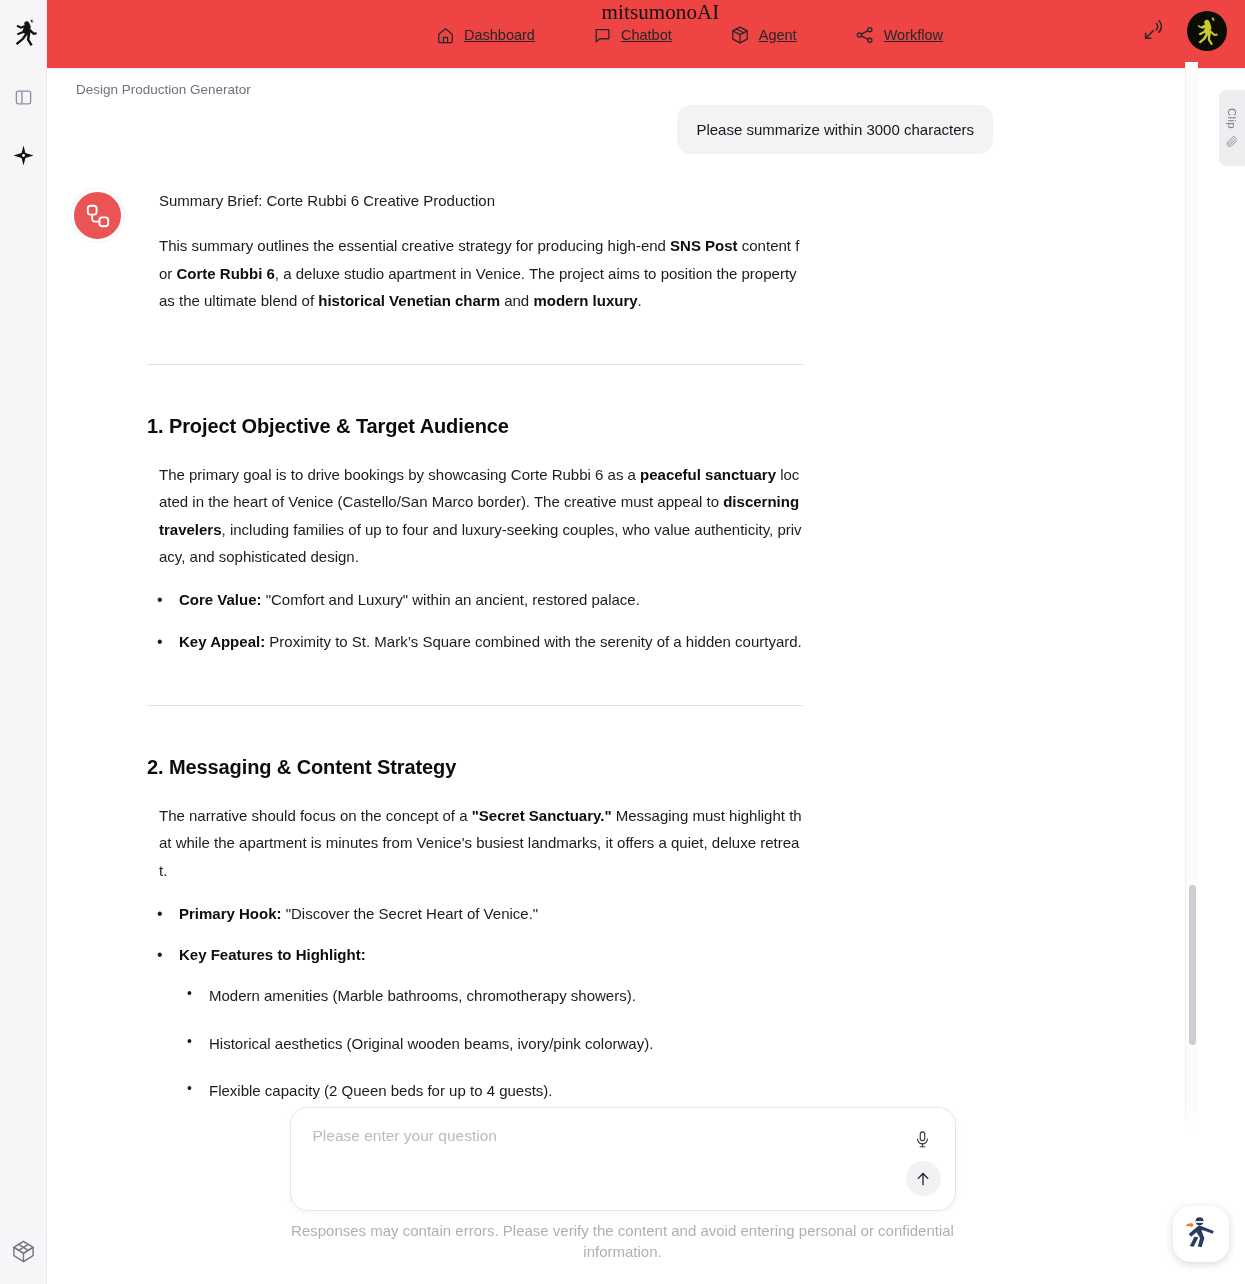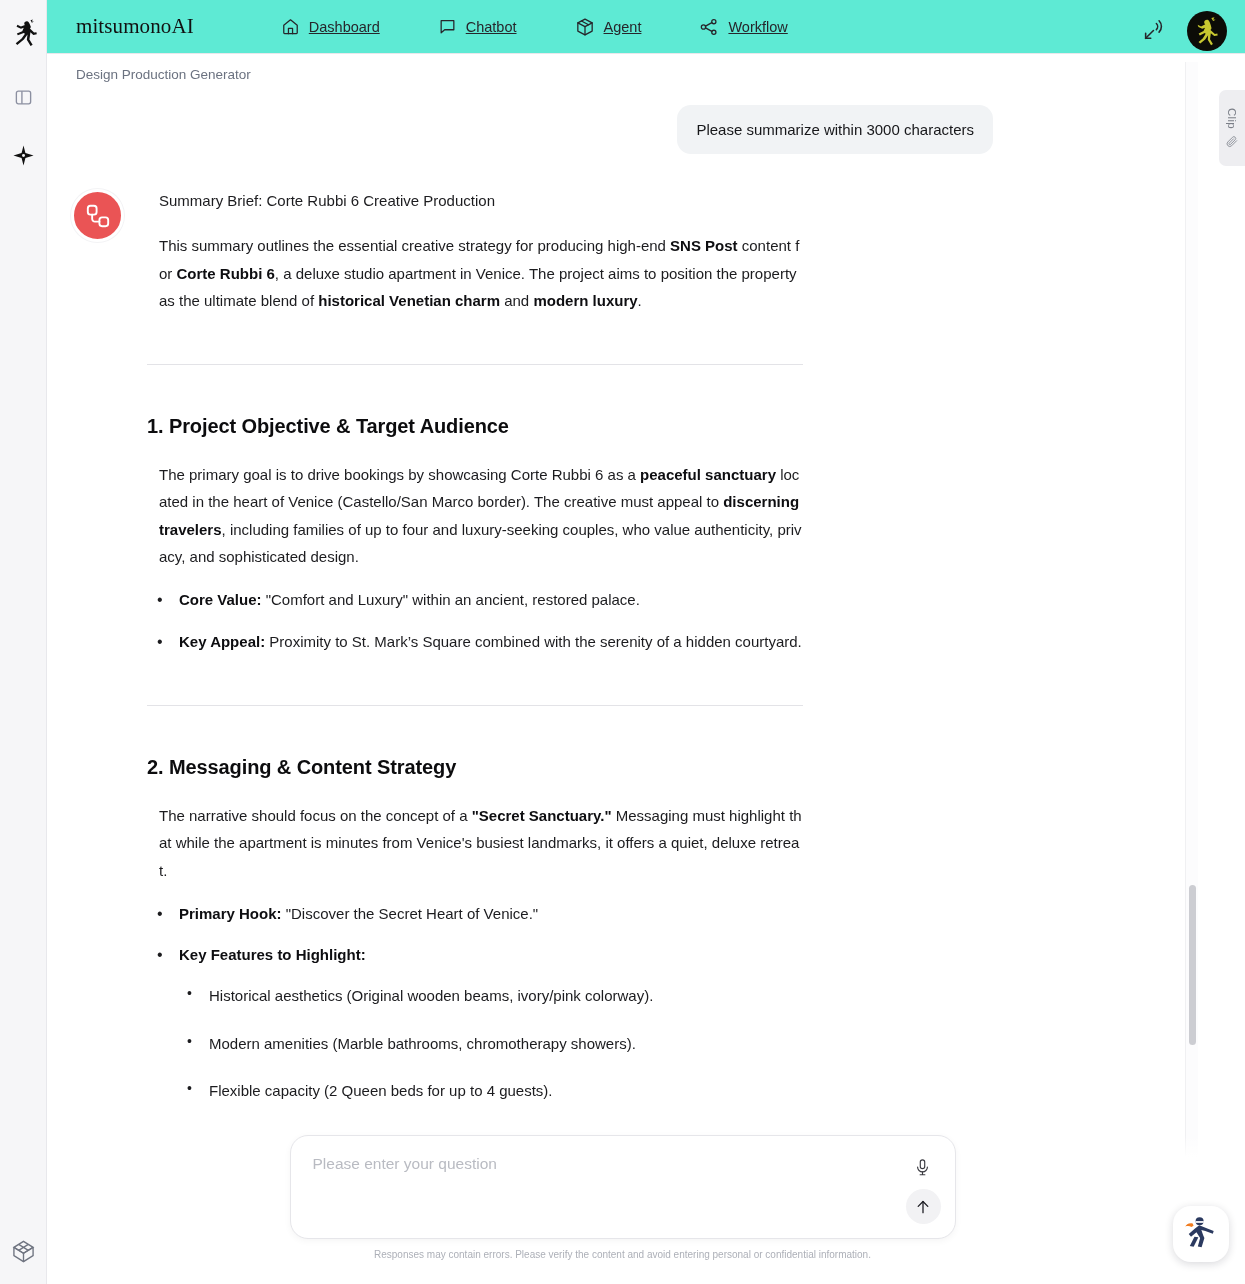--- a/index.html
+++ b/index.html
@@ -23,23 +23,24 @@
   .rail-icon { width: 34px; height: 34px; display: flex; align-items: center; justify-content: center; cursor: pointer; }
   .rail-icon.panel { margin-top: 30px; }
   .rail-icon.spark { margin-top: 24px; }
   .rail-bottom { margin-top: auto; margin-bottom: 16px; }
 
   
   .stage { flex: 1 1 auto; position: relative; height: 1284px; background:#fff; }
 
   
   .topbar {
-    height: 54px; border-bottom: 1px solid #e8e8ec;
-    display: flex; align-items: center; background: #5eead4;
+    height: 69px; border-bottom: 1px solid #e8e8ec;
+    display: flex; align-items: center; background: #ef4444;
     position: relative;
+    flex-direction: column;
   }
   .brand {
     font-family: "Liberation Serif", serif;
     font-size: 21px; color: #111; margin-left: 29px; letter-spacing: .1px;
     white-space: nowrap;
   }
   .navwrap { display: flex; align-items: center; gap: 58px; margin-left: 87px; }
   .navitem {
     display: flex; align-items: center; gap: 9px;
     font-size: 14.5px; color: #26262b; cursor: pointer; white-space: nowrap; text-decoration: underline;
@@ -143,21 +144,21 @@
     display: flex; align-items: center; justify-content: center;
   }
   .send-btn {
     position: absolute; right: 14px; bottom: 14px;
     width: 35px; height: 35px; border-radius: 50%;
     background: #f2f2f4; border: 0; cursor: pointer;
     display: flex; align-items: center; justify-content: center;
   }
   .disclaimer {
     width: 666px; text-align: center;
-    font-size: 10px; color: #adb0b8; margin-top: 9px; line-height: 1.4;
+    font-size: 15px; color: #adb0b8; margin-top: 9px; line-height: 1.4;
   }
 
   
   .cliptab {
     position: absolute; right: 0; top: 90px;
     width: 26px; height: 76px;
     background: #eeeef1; border-radius: 7px 0 0 7px;
     display: flex; flex-direction: column; align-items: center;
     justify-content: center; gap: 4px; cursor: pointer;
   }
@@ -332,22 +333,22 @@
                   <li><b>Key Appeal:</b> Proximity to St. Mark’s Square combined with the serenity of a hidden courtyard.</li>
                 </ul>
 
               <hr>
 
               <h2>2. Messaging &amp; Content Strategy</h2>
               <p class="tight"><span>The narrative should focus on the concept of a </span><b>"Secret Sanctuary."</b><span> Messaging must highlight that while the apartment is minutes from Venice's busiest landmarks, it offers a quiet, deluxe retreat.</span></p>
               <ul>
                   <li><b>Primary Hook:</b> "Discover the Secret Heart of Venice."</li>
                   <li><b>Key Features to Highlight:</b><ul>
+                      <li>Modern amenities (Marble bathrooms, chromotherapy showers).</li>
                       <li>Historical aesthetics (Original wooden beams, ivory/pink colorway).</li>
-                      <li>Modern amenities (Marble bathrooms, chromotherapy showers).</li>
                       <li>Flexible capacity (2 Queen beds for up to 4 guests).</li>
                     </ul></li>
                 </ul>
 
               <div style="height:70px"></div>
             </div>
           </div>
 
         </div>
       </div>

